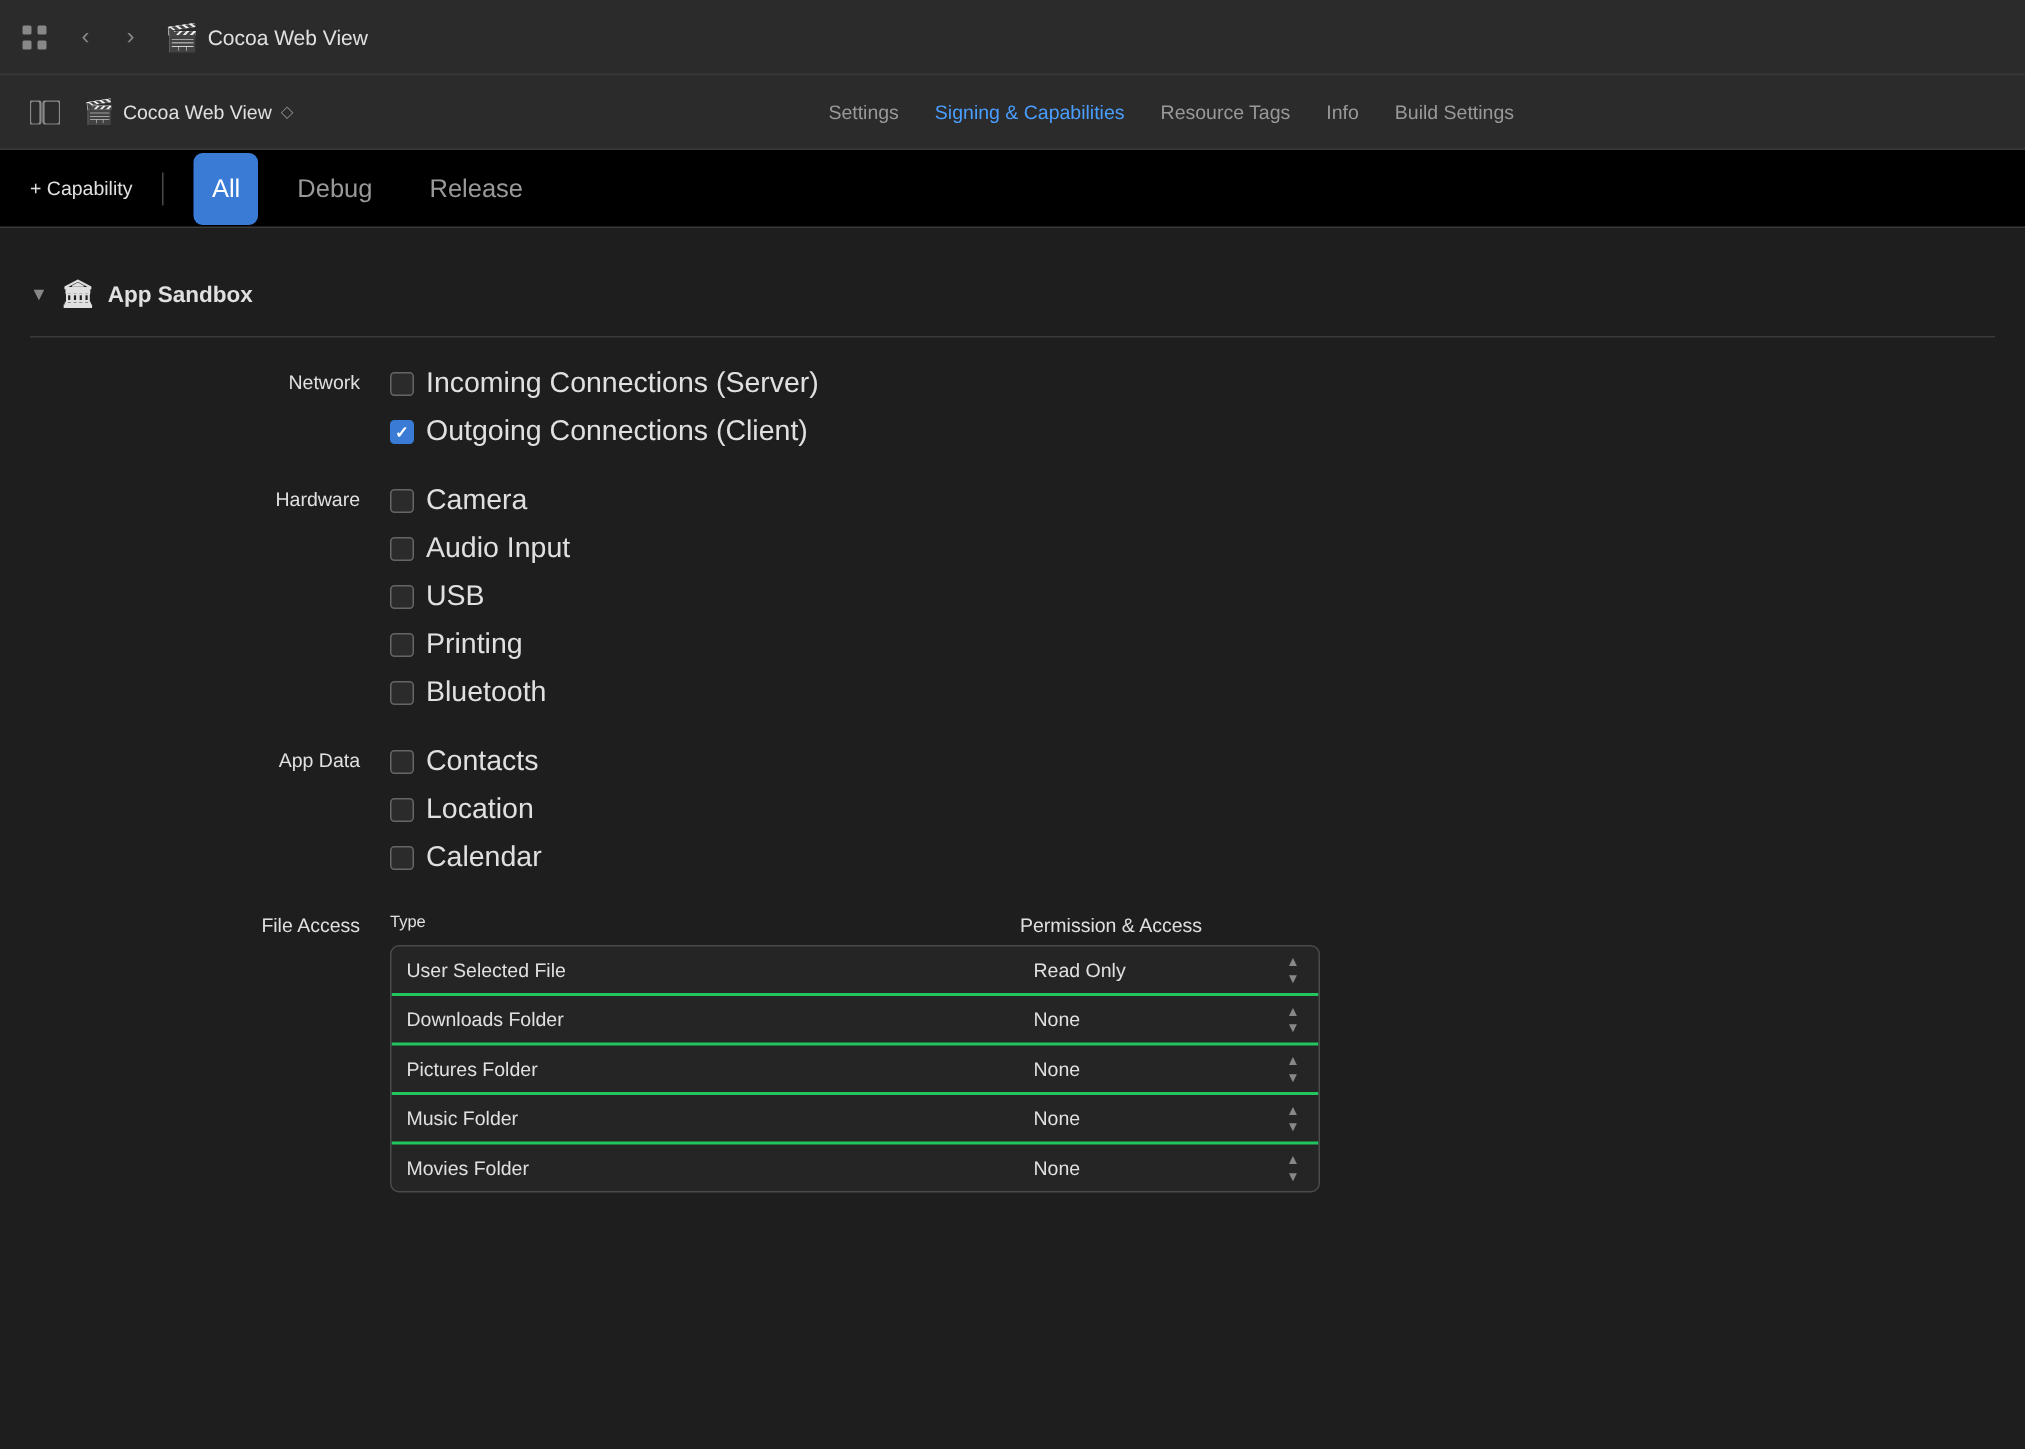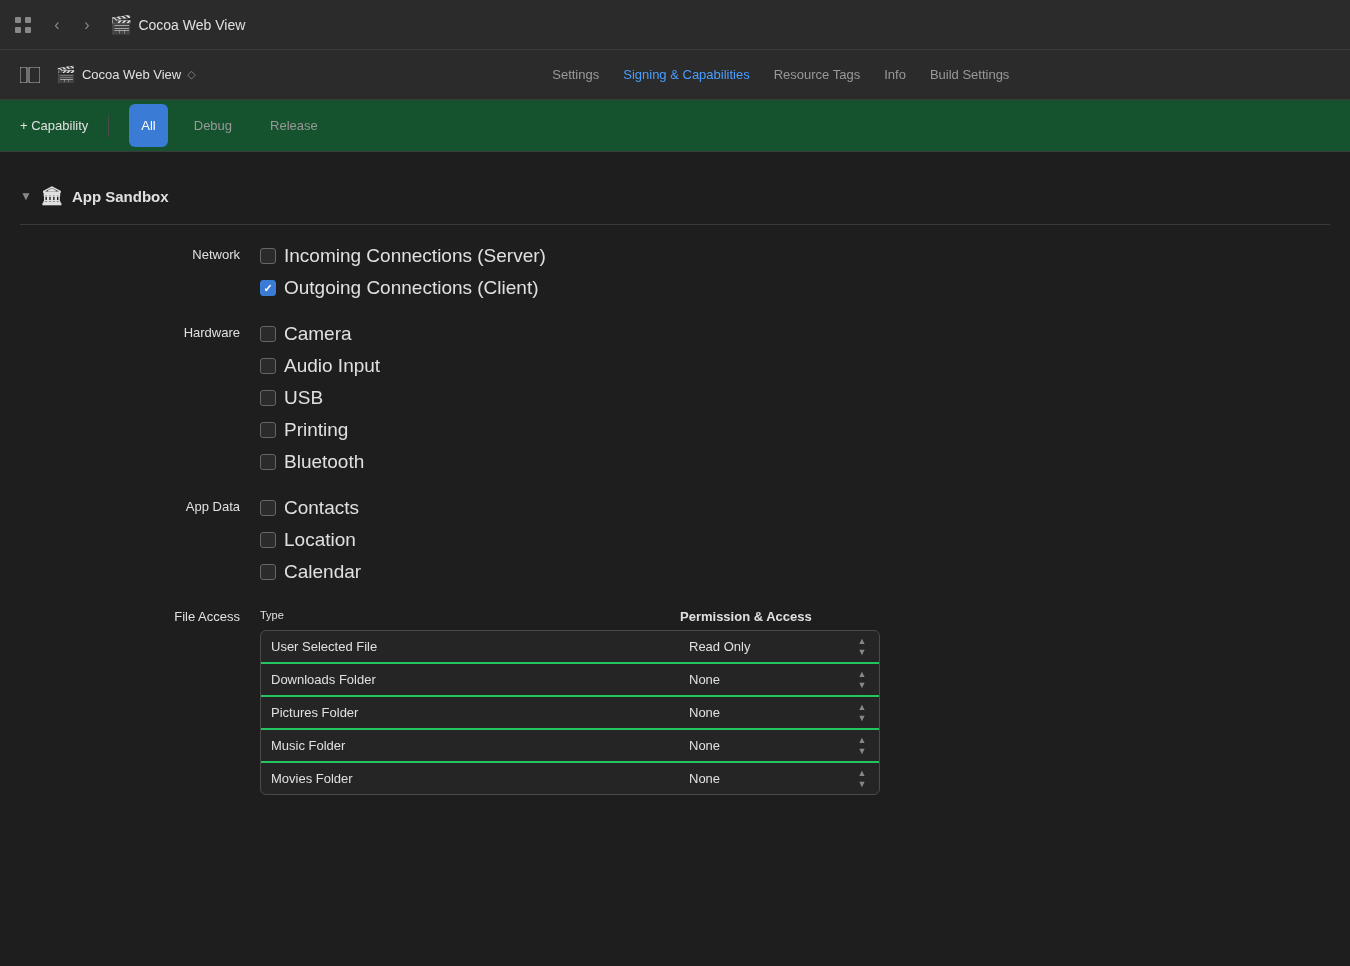--- a/index.html
+++ b/index.html
@@ -107,21 +107,21 @@
       cursor: pointer;
       padding: 4px 0;
     }
 
     .tab-item.active {
       color: #4a9eff;
     }
 
     
     .capability-bar {
-      background: #14532d;
+      background: #000000;
       height: 52px;
       display: flex;
       align-items: center;
       padding: 0 20px;
       gap: 14px;
       border-bottom: 1px solid #3a3a3a;
     }
 
     .add-capability-btn {
       display: flex;
@@ -139,21 +139,21 @@
       width: 1px;
       height: 22px;
       background: #4a4a4a;
       margin: 0 6px;
     }
 
     .filter-btn {
       padding: 14px 12px;
       border-radius: 6px;
       border: none;
-      font-size: 13px;
+      font-size: 17px;
       cursor: pointer;
       background: none;
       color: #999;
     }
 
     .filter-btn.active {
       background: #3a7bd5;
       color: #fff;
     }
 
@@ -283,21 +283,21 @@
       flex: 1;
       color: #e0e0e0;
       font-size: 11px;
       font-weight: 500;
     }
 
     .table-header .col-permission {
       width: 200px;
       color: #e0e0e0;
       font-size: 13px;
-      font-weight: 700;
+      font-weight: 400;
     }
 
     .table-body {
       border: 1px solid #4a4a4a;
       border-radius: 6px;
       overflow: hidden;
       background: #252525;
     }
 
     .table-row {

